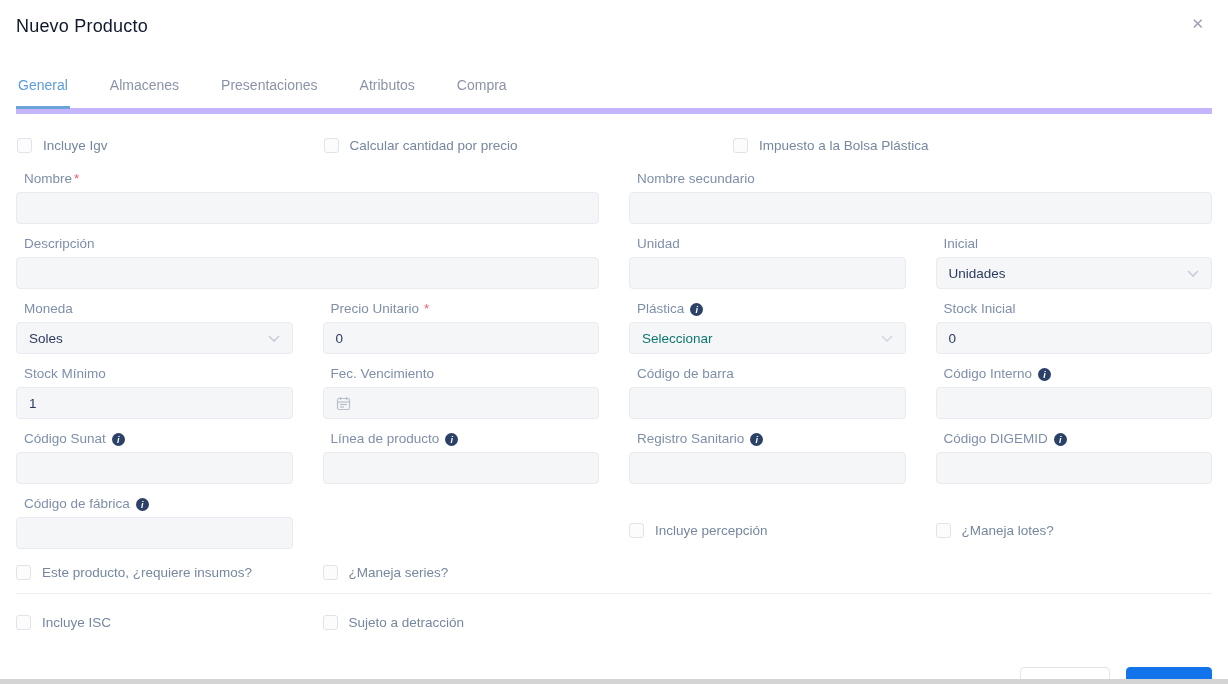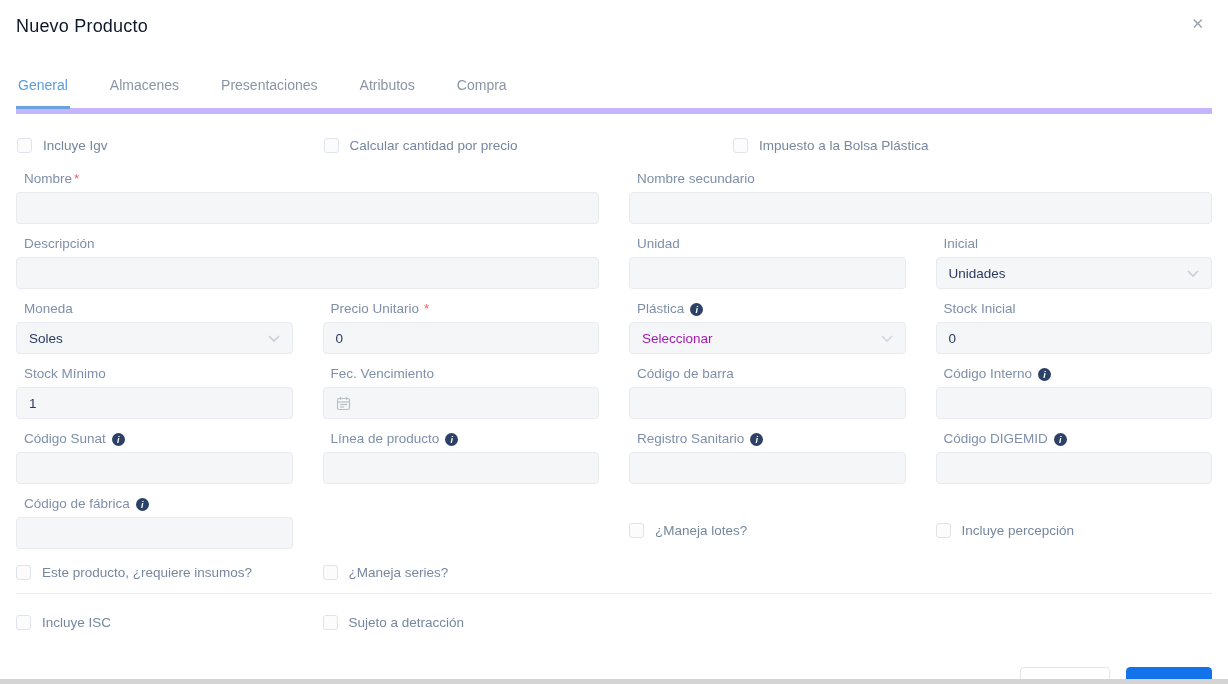--- a/index.html
+++ b/index.html
@@ -56,21 +56,21 @@
   .input, .select-box {
     width: 100%; height: 32px;
     background: #f5f6f8; border: 1px solid #e9ebf0; border-radius: 4px;
     padding: 8px 12px; font-size: 13.5px; color: #2b3a5e;
     font-family: inherit; outline: none;
     display: flex; align-items: center;
   }
   input.input { display: block; line-height: 30px; }
   .select-box { position: relative; cursor: pointer; }
   .select-box .chevron { position: absolute; right: 12px; top: 12px; }
-  .select-box .placeholder { color: #a21caf; }
+  .select-box .placeholder { color: #0f766e; }
   .date-box { cursor: pointer; }
   
   .check {
     display: flex; align-items: center; gap: 11px; cursor: pointer;
   }
   .check .box {
     width: 15px; height: 15px; border: 1px solid #dfe3ea; border-radius: 3px;
     background: #fcfcfd; flex: 0 0 auto;
   }
   .check .cl { font-size: 13.5px; color: #76879f; }
@@ -272,25 +272,25 @@
       <div class="field-label">
         <span>Código de fábrica</span>
         <span class="info-icon">i</span>
       </div>
       <input class="input" value="" style="">
     </div>
     <div></div>
 
     <label class="check mid-checks">
       <span class="box"></span>
+      <span class="cl">Incluye percepción</span>
+    </label>
+    <label class="check mid-checks">
+      <span class="box"></span>
       <span class="cl">¿Maneja lotes?</span>
-    </label>
-    <label class="check mid-checks">
-      <span class="box"></span>
-      <span class="cl">Incluye percepción</span>
     </label>
     <label class="check mid-checks">
       <span class="box"></span>
       <span class="cl">Este producto, ¿requiere insumos?</span>
     </label>
     <label class="check mid-checks">
       <span class="box"></span>
       <span class="cl">¿Maneja series?</span>
     </label>
 

